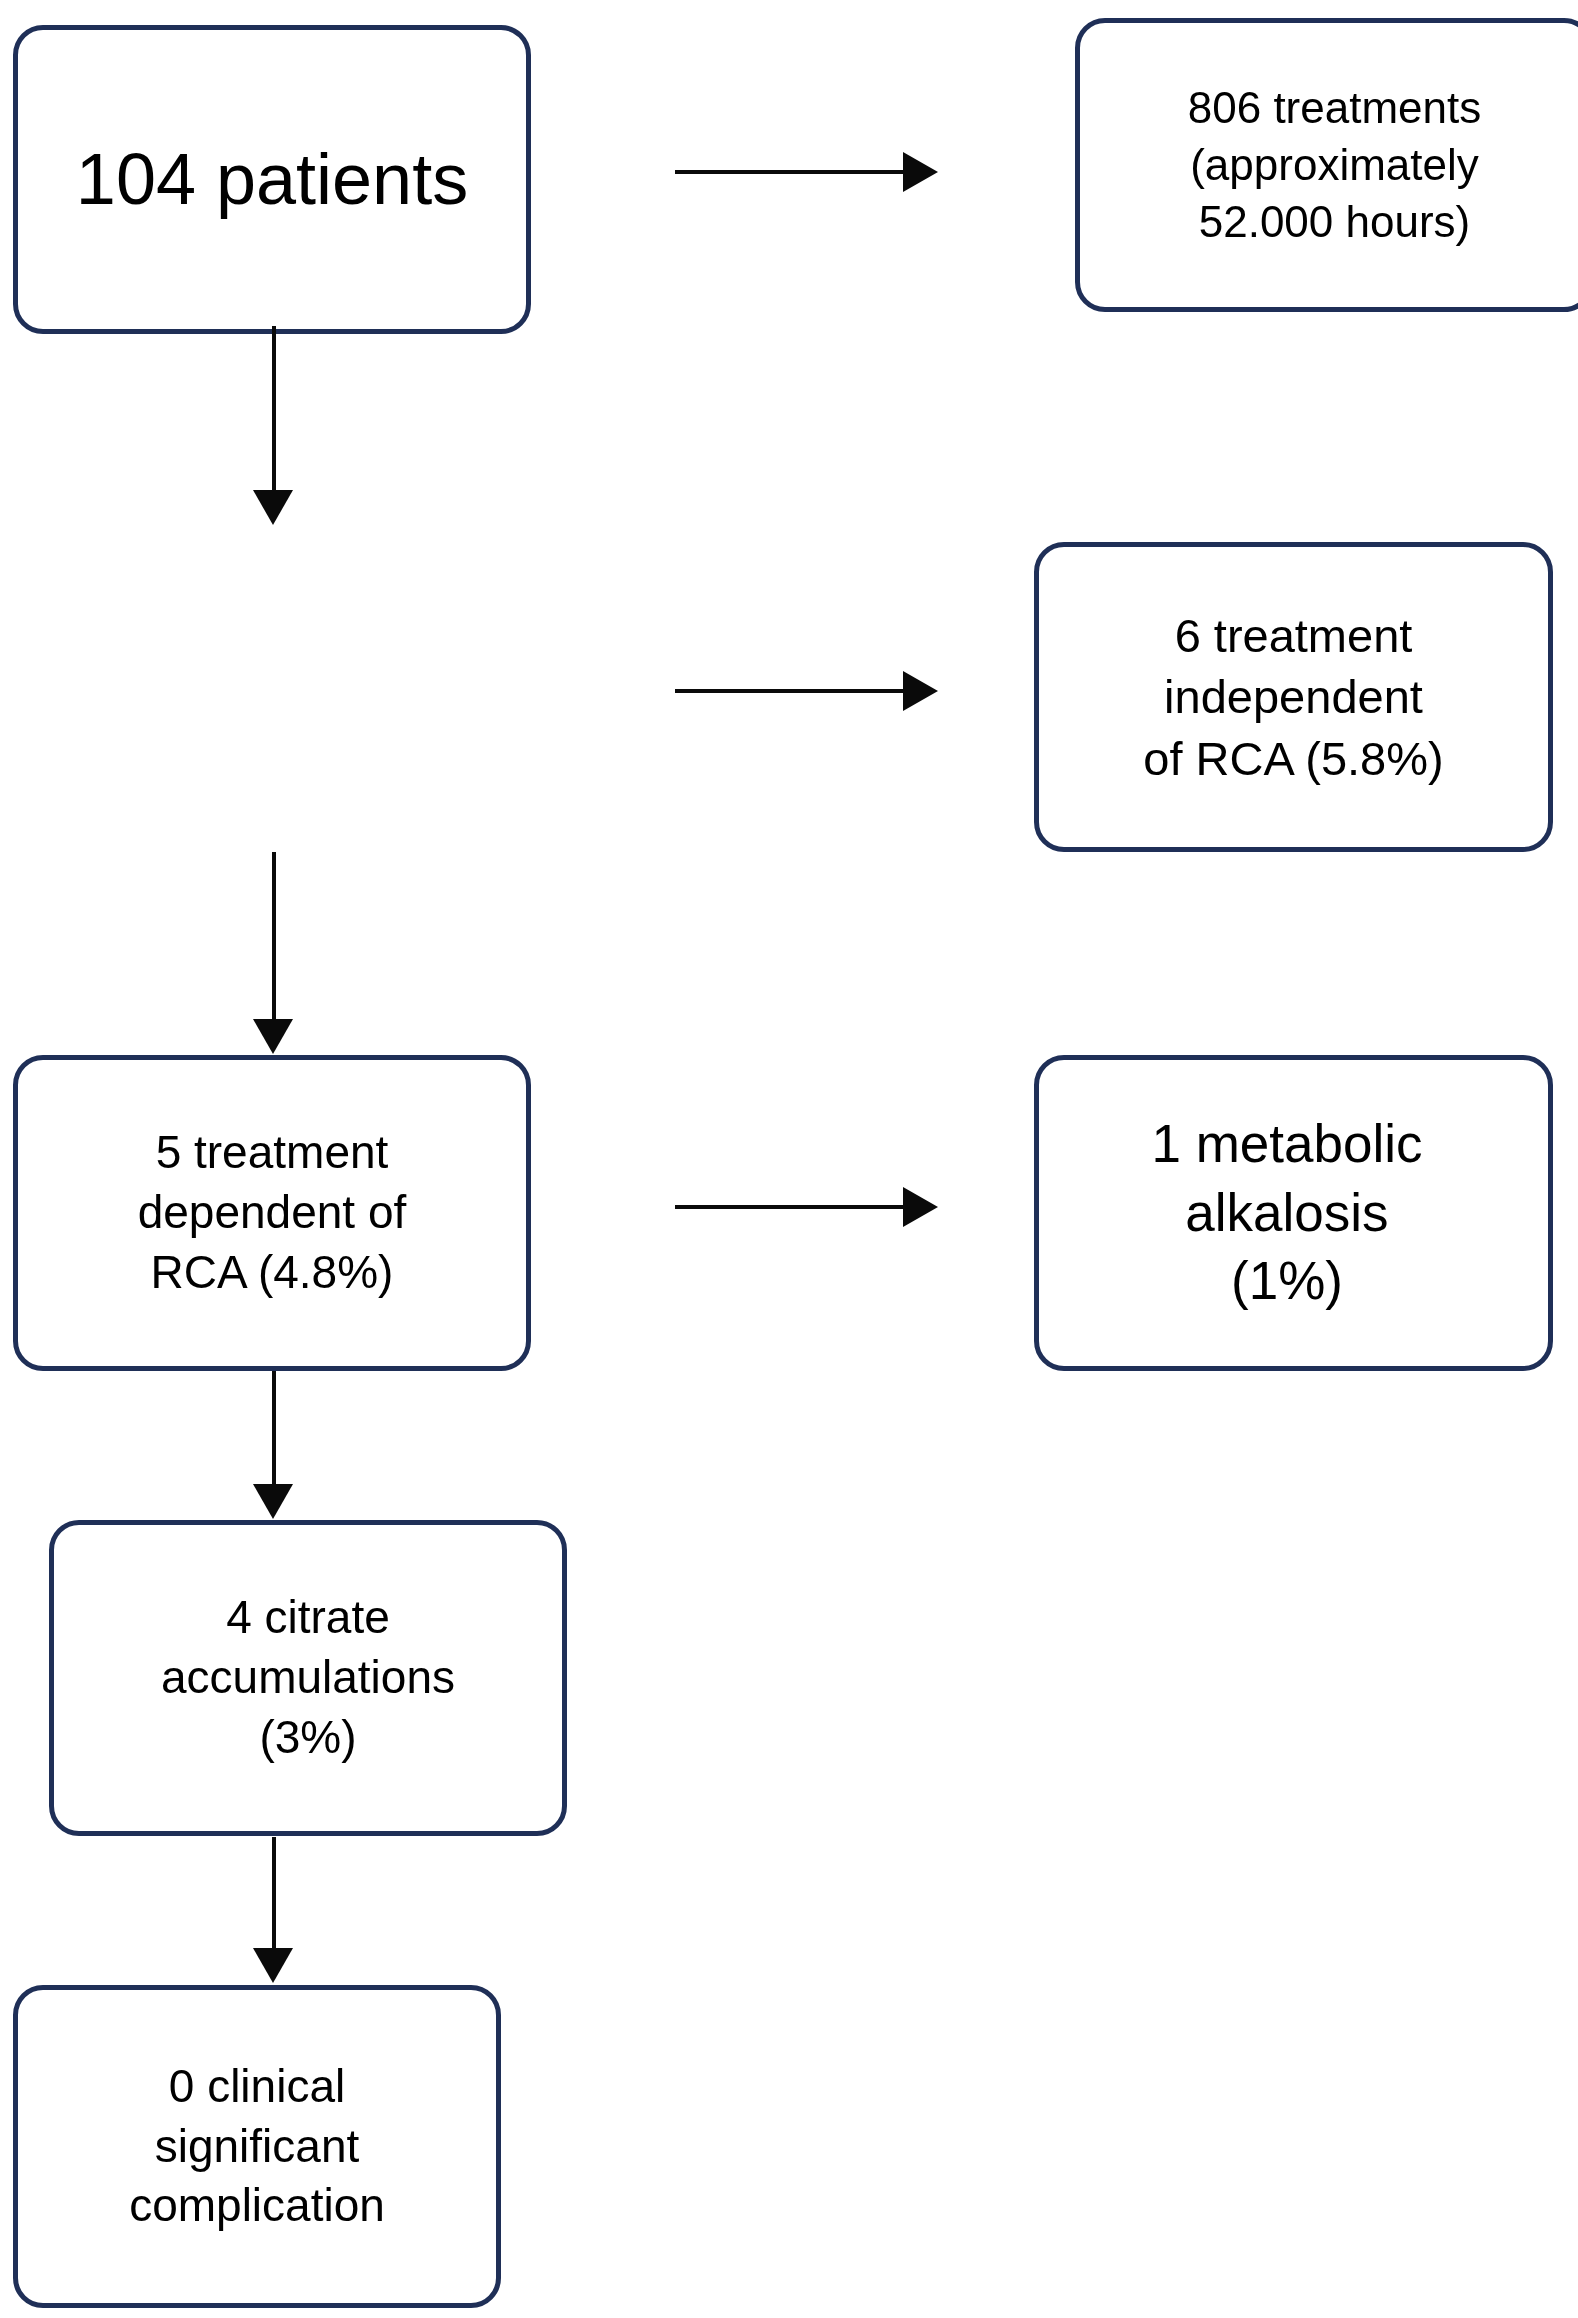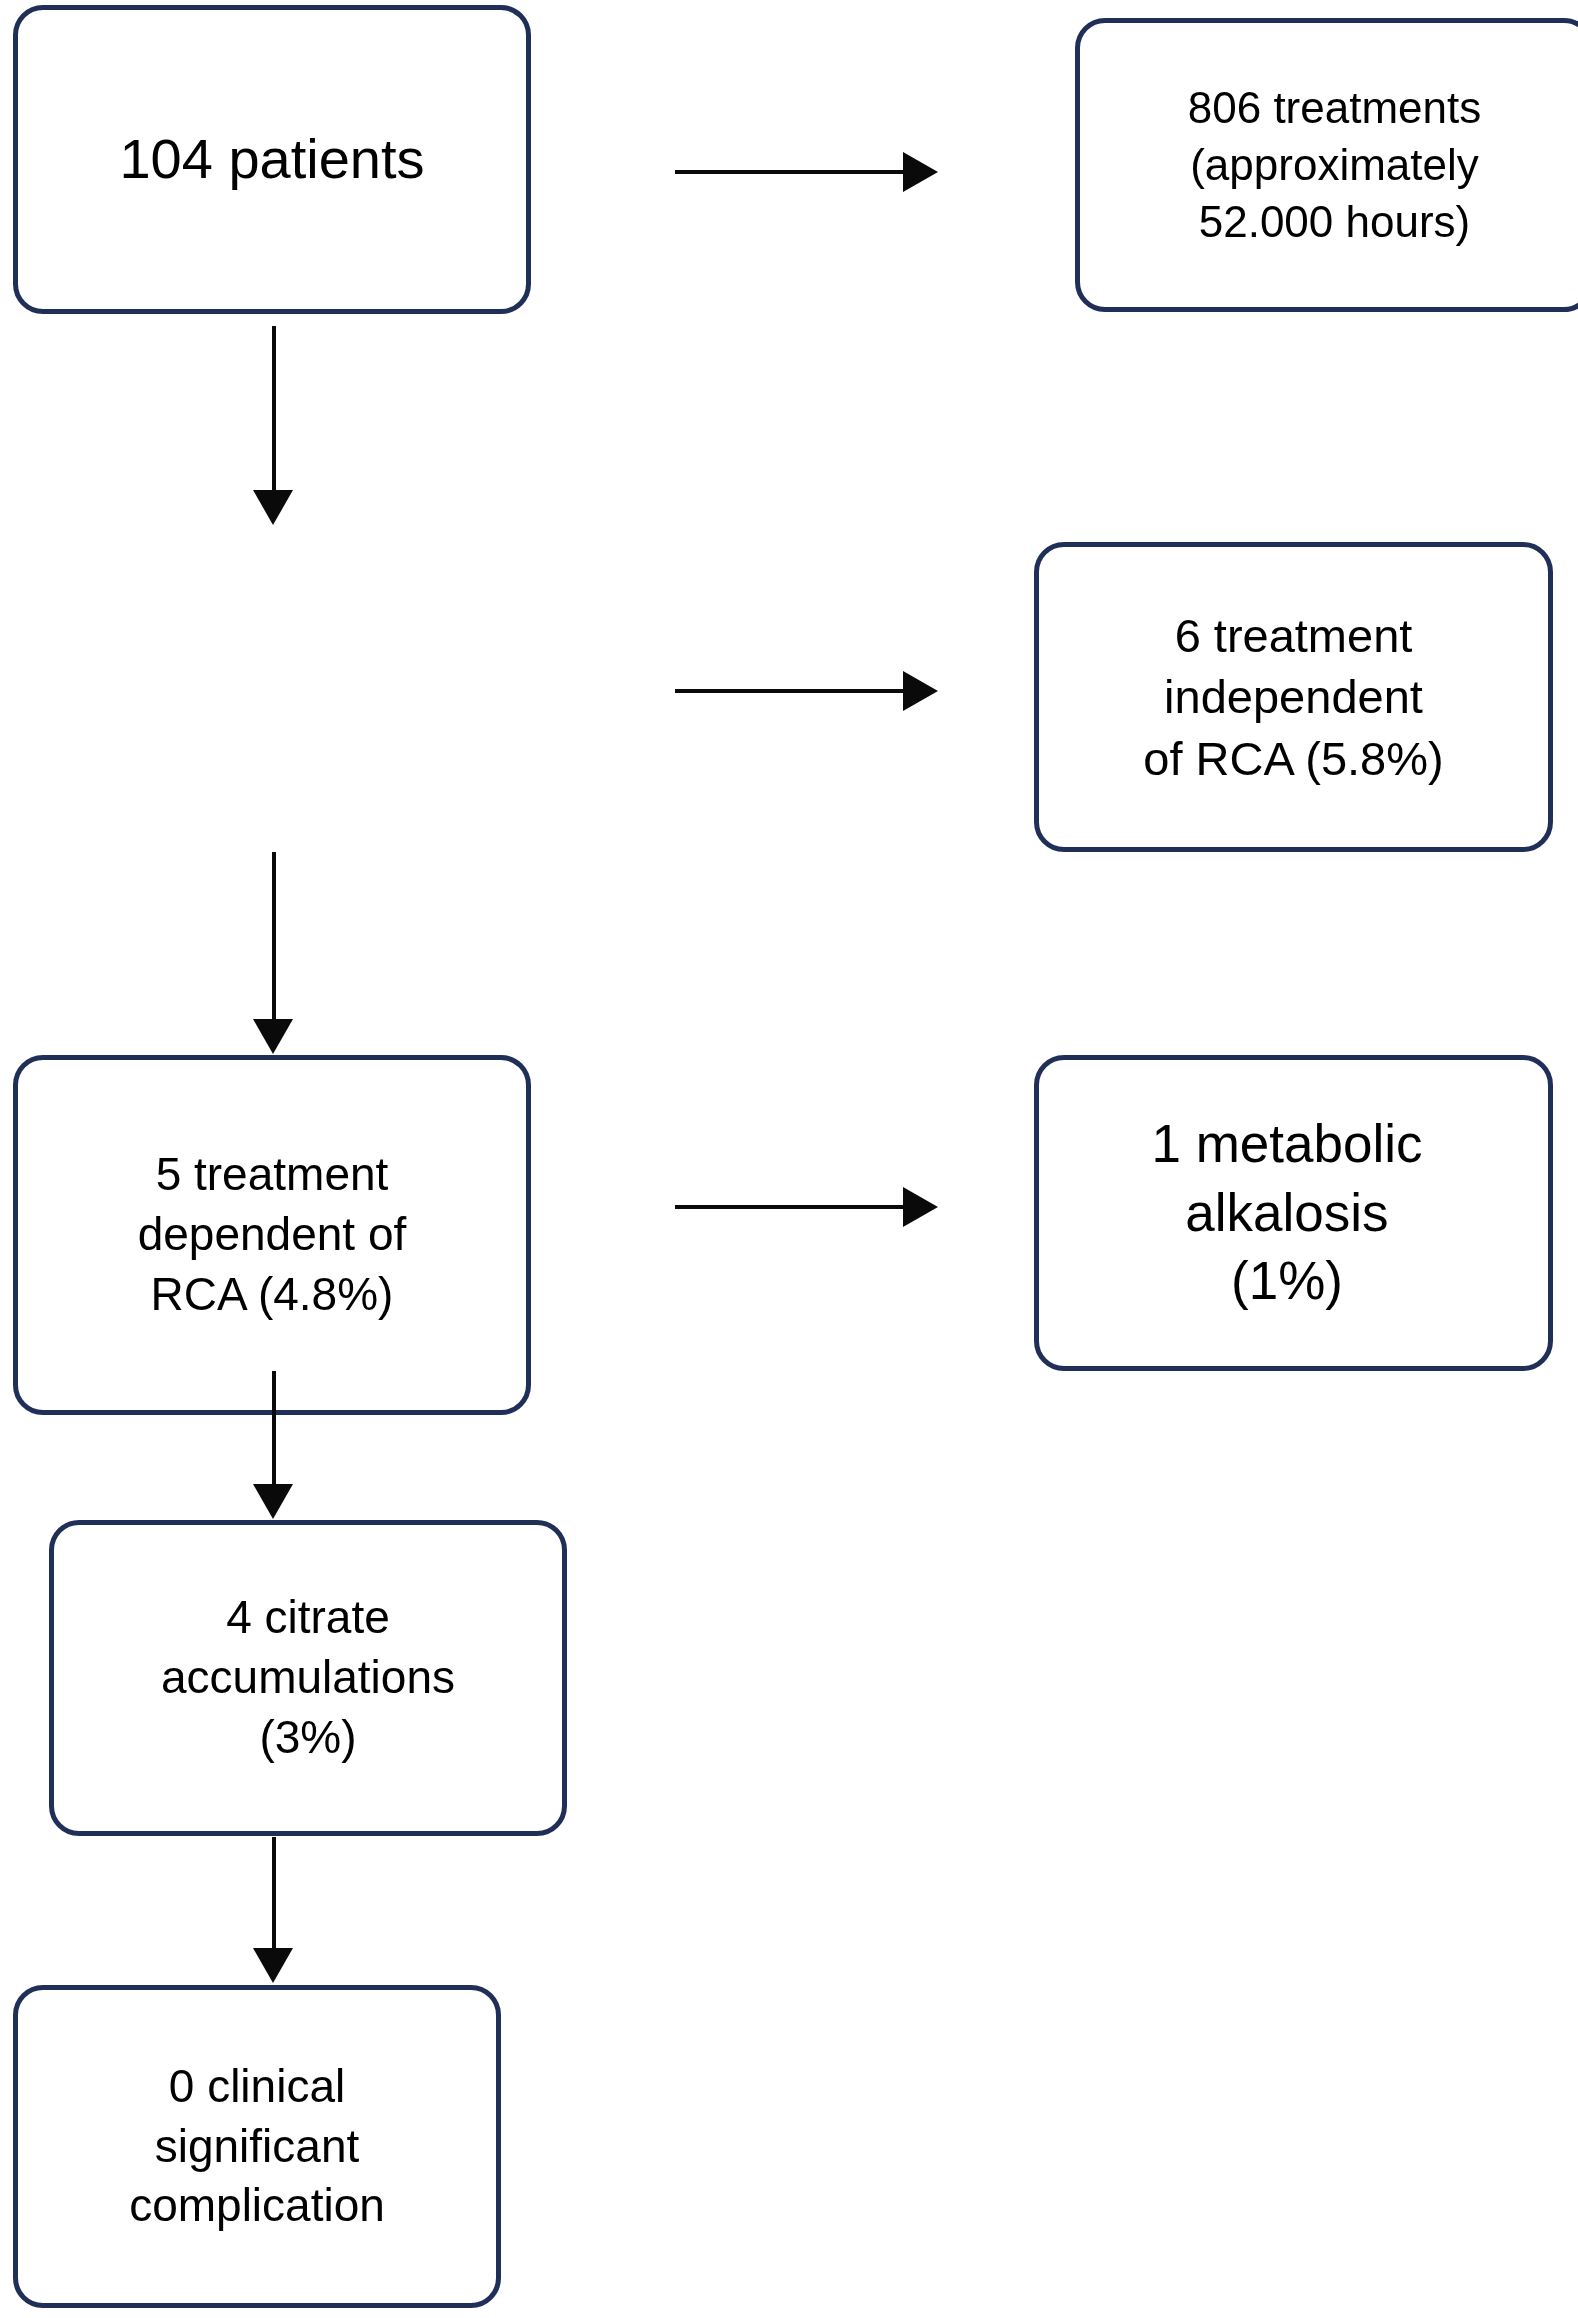--- a/index.html
+++ b/index.html
@@ -27,23 +27,23 @@
     align-items: center;
     justify-content: center;
     text-align: center;
     color: #000000;
     line-height: 1.30;
     padding: 7.6px 20px;
     white-space: pre-line;
     font-weight: 400;
   }
   
-  .n-patients   { left: 13px;  top: 5px;   width: 518px; height: 309px; font-size: 56px; }
+  .n-patients   { left: 13px;  top: 25px;   width: 518px; height: 309px; font-size: 72px; }
   .n-stopped    { left: 13px;  top: 542px;  width: 518px; height: 310px; font-size: 46px; }
-  .n-dependent  { left: 13px;  top: 1055px; width: 518px; height: 360px; font-size: 46px; }
+  .n-dependent  { left: 13px;  top: 1055px; width: 518px; height: 316px; font-size: 46px; }
   .n-citrate    { left: 13px;  top: 1520px; width: 518px; height: 316px; font-size: 46px; margin-left: 36px; }
   .n-complication { left: 13px; top: 1985px; width: 488px; height: 323px; font-size: 46px; }
   
   .n-treatments { left: 1034px; top: 17.5px;   width: 519px; height: 294px; font-size: 44px; margin-left: 41px; }
   .n-independent{ left: 1034px; top: 542px;  width: 519px; height: 310px; font-size: 47px; }
   .n-alkalosis  { left: 1034px; top: 1055px; width: 519px; height: 316px; font-size: 53px; padding-left: 7px; }
 
   
   .conn { position: absolute; }
   .v-line {

